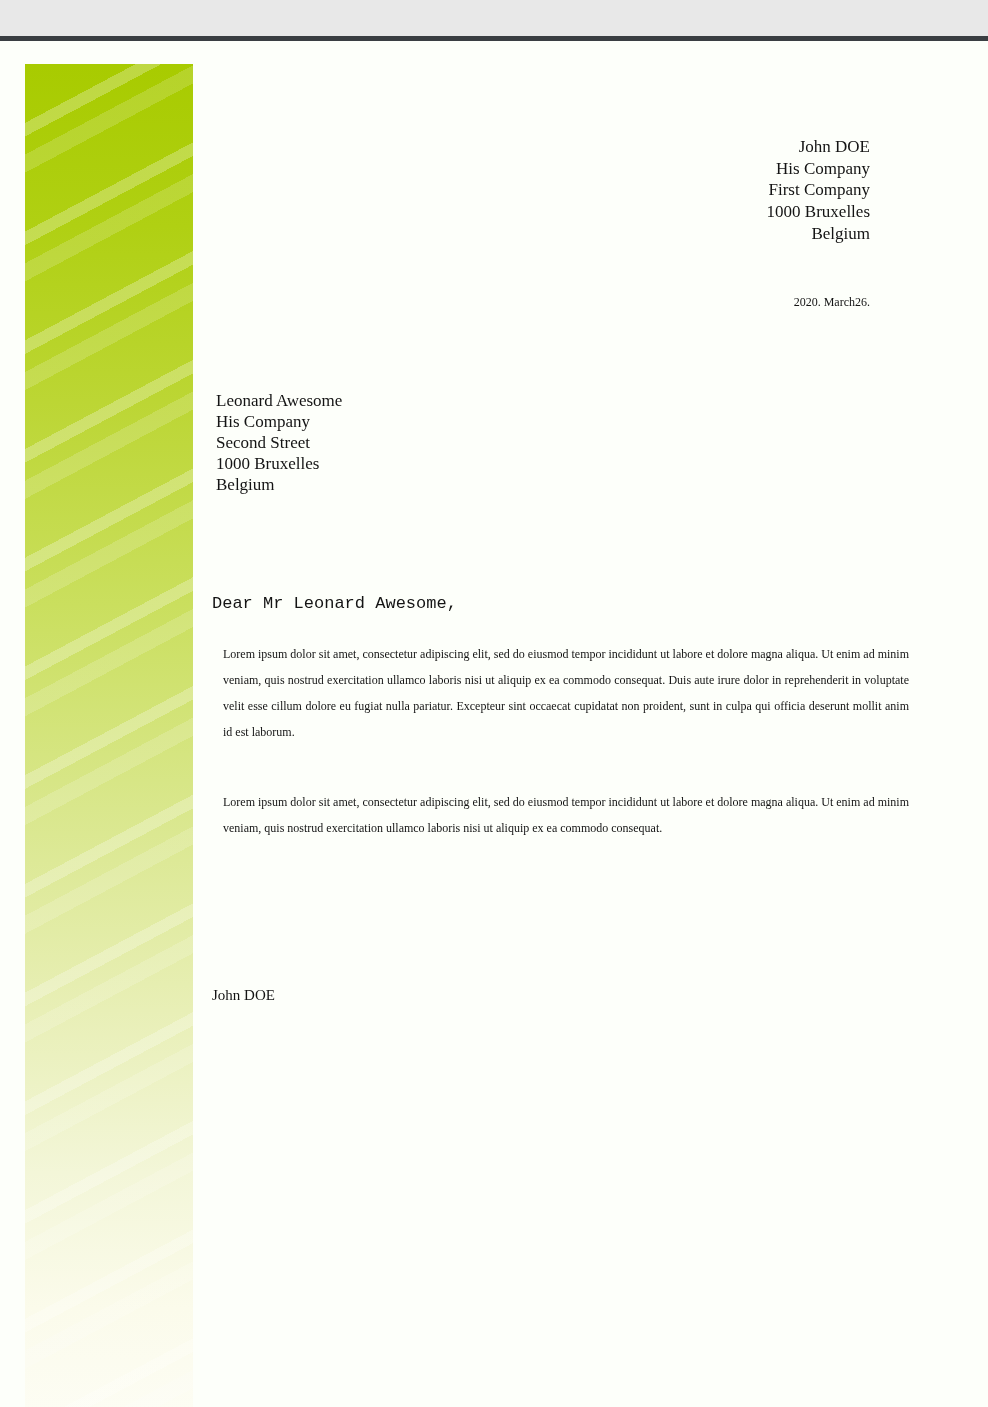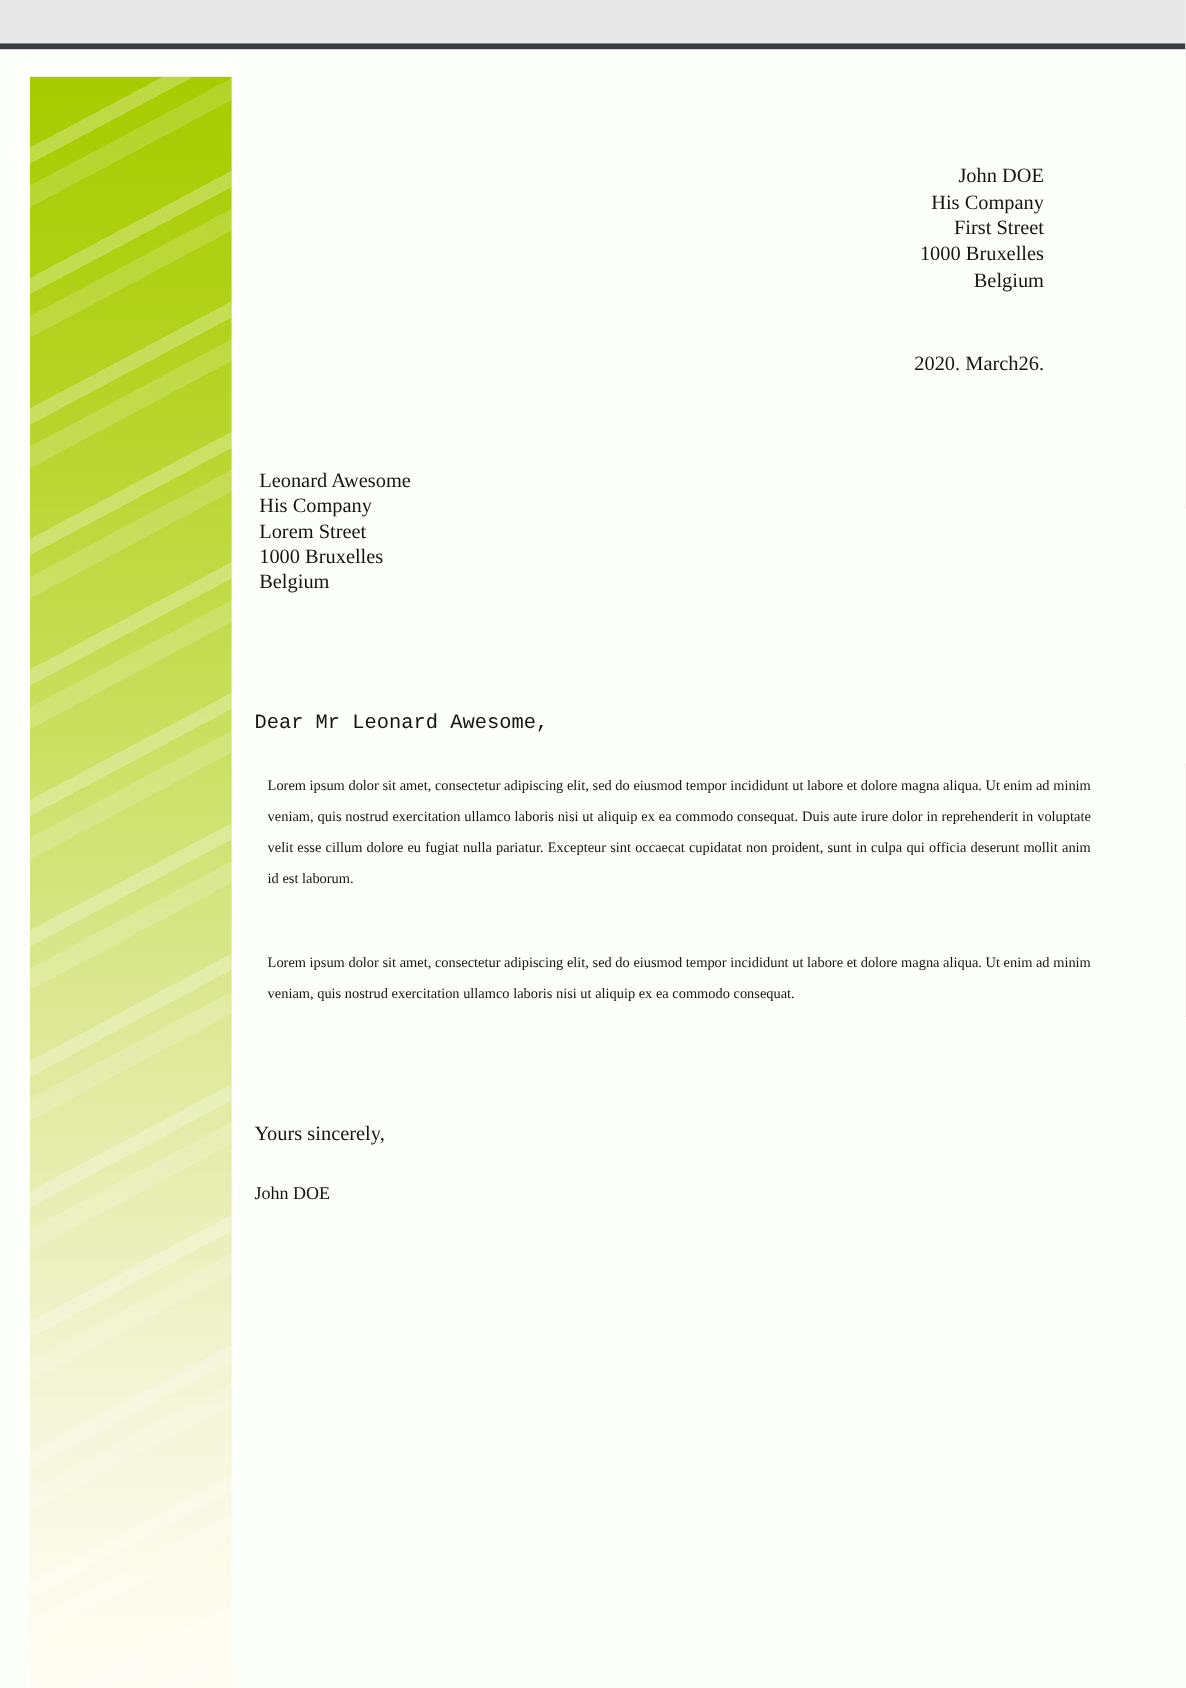--- a/index.html
+++ b/index.html
@@ -56,21 +56,21 @@
   .sender-block {
     top: 100px;
     right: 118px;
     text-align: right;
     font-size: 17px;
     line-height: 21.7px;
   }
   .date-line {
     top: 256px;
     right: 118px;
-    font-size: 17px;
+    font-size: 12px;
     line-height: 21.7px;
   }
   .recipient-block {
     top: 354px;
     left: 216px;
     text-align: left;
     font-size: 17px;
     line-height: 21px;
   }
   .salutation {
@@ -118,41 +118,40 @@
 
 <div class="page">
 
   <div class="edge-bar top"></div>
 
   <div class="sidebar"></div>
 
   <div class="abs sender-block">
     <div>John DOE</div>
     <div>His Company</div>
-    <div>First Street</div>
+    <div>First Company</div>
     <div>1000 Bruxelles</div>
     <div>Belgium</div>
   </div>
 
   <div class="abs date-line">2020. March26.</div>
 
   <div class="abs recipient-block">
     <div>Leonard Awesome</div>
     <div>His Company</div>
-    <div>Lorem Street</div>
+    <div>Second Street</div>
     <div>1000 Bruxelles</div>
     <div>Belgium</div>
   </div>
 
   <div class="abs salutation">Dear Mr Leonard Awesome,</div>
 
   <p class="abs body-par par1">Lorem ipsum dolor sit amet, consectetur adipiscing elit, sed do eiusmod tempor incididunt ut labore et dolore magna aliqua. Ut enim ad minim veniam, quis nostrud exercitation ullamco laboris nisi ut aliquip ex ea commodo consequat. Duis aute irure dolor in reprehenderit in voluptate velit esse cillum dolore eu fugiat nulla pariatur. Excepteur sint occaecat cupidatat non proident, sunt in culpa qui officia deserunt mollit anim id est laborum.</p>
 
   <p class="abs body-par par2">Lorem ipsum dolor sit amet, consectetur adipiscing elit, sed do eiusmod tempor incididunt ut labore et dolore magna aliqua. Ut enim ad minim veniam, quis nostrud exercitation ullamco laboris nisi ut aliquip ex ea commodo consequat.</p>
 
 
-  <div class="abs valediction">Yours sincerely,</div>
 
   <div class="abs signature">John DOE</div>
 
   <div class="edge-bar bottom"></div>
 
 </div>
 
 </body></html>

